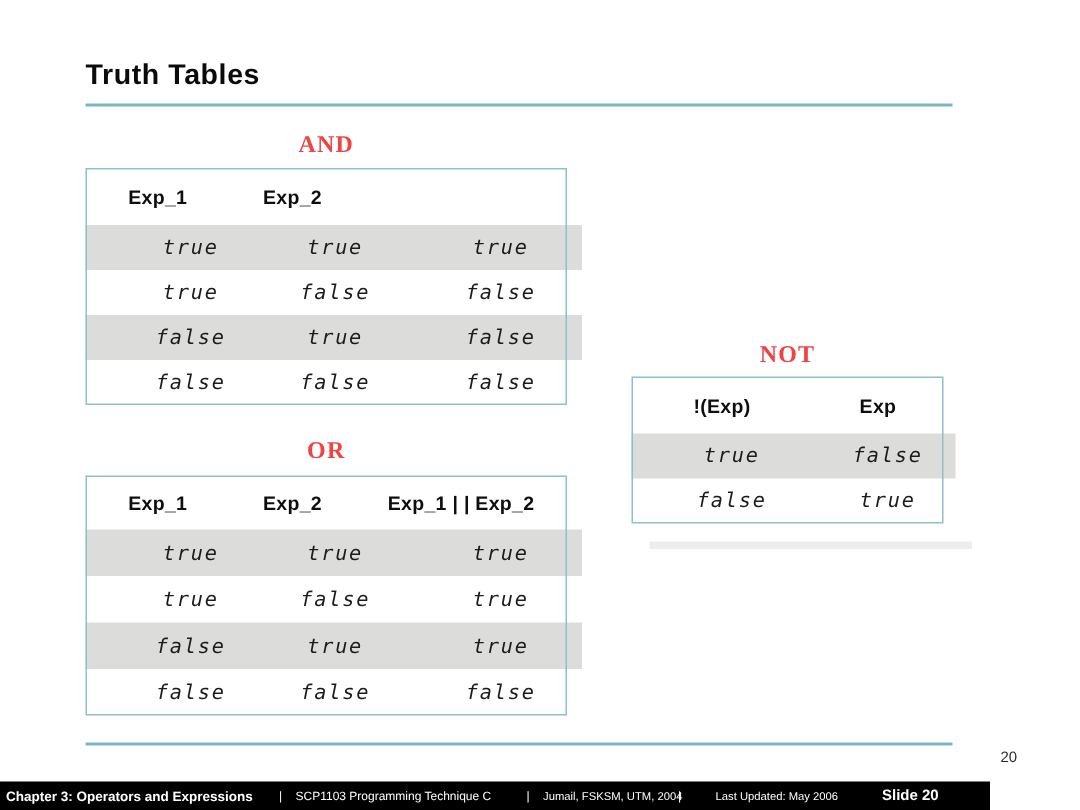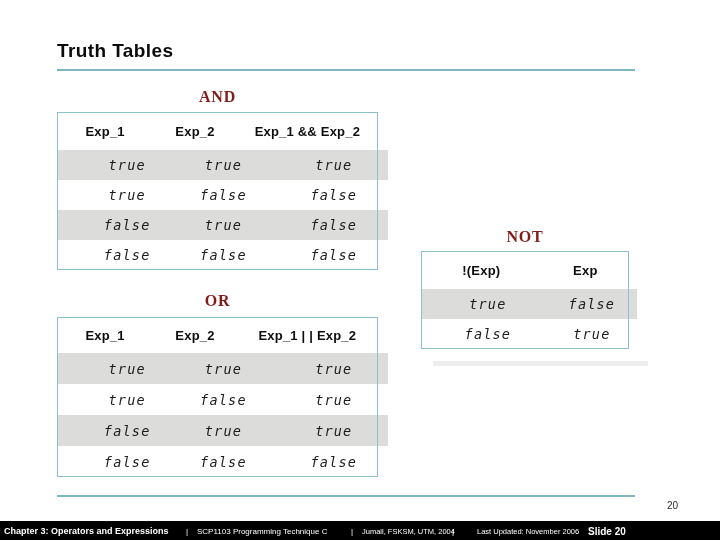--- a/index.html
+++ b/index.html
@@ -4,37 +4,37 @@
 <style>
   html,body{margin:0;padding:0;background:#fff;}
   .page{position:relative;width:720px;height:540px;background:#ffffff;overflow:hidden;
         font-family:"Liberation Sans",sans-serif;}
   .slide-title{position:absolute;left:57px;top:40px;font-size:19px;font-weight:bold;
         color:#0b0b0b;letter-spacing:0.4px;}
   .rule{position:absolute;height:2px;background:#7db6c1;}
   .rule-top{left:57px;top:69px;width:578px;}
   .rule-bottom{left:57px;top:495px;width:578px;}
   .tcaption{position:absolute;text-align:center;font-family:"Liberation Serif",serif;
-        font-weight:bold;font-size:16px;color:#7f1d1d;letter-spacing:0.8px;}
+        font-weight:bold;font-size:16px;color:#ef4444;letter-spacing:0.8px;}
   .ttable{position:absolute;}
   .stripe{position:absolute;left:0;background:#dcdcda;}
   .stripe-tail{right:-10px;}
   .stripe-tail-sm{right:-8px;}
   .tgrid{position:absolute;inset:0;border:1px solid #8cc0ca;pointer-events:none;}
   .trows{position:absolute;inset:0;display:flex;flex-direction:column;}
   .trow{display:flex;text-align:right;}
   .cell{display:flex;align-items:center;justify-content:center;}
   .wide .c1{width:30%;} .wide .c2{width:26%;} .wide .c3{width:44%;}
   .narrow .c1{width:42%;} .narrow .c2{width:58%;}
   .hcell{font-weight:bold;font-size:13px;color:#0e0e0e;letter-spacing:0.2px;}
   .vcell{font-family:"DejaVu Sans Mono",monospace;font-style:italic;font-size:13.5px;
         letter-spacing:1.2px;color:#1c1c1c;padding-left:40px;}
   .ghost-stripe{position:absolute;left:433px;top:361px;width:215px;height:5px;background:#ededed;}
   .page-num{position:absolute;left:667px;top:500px;font-size:10px;color:#2a2a2a;}
-  .footer{position:absolute;left:0;top:521px;width:720px;height:19px;background:#000;}
+  .footer{position:absolute;left:0;top:521px;width:660px;height:19px;background:#000;}
   .footer span{position:absolute;top:50%;transform:translateY(-50%);color:#fff;white-space:nowrap;}
   .f-chapter{left:4px;font-size:9px;font-weight:bold;}
   .f-sep1{left:186px;font-size:8px;}
   .f-course{left:197px;font-size:8px;}
   .f-sep2{left:351px;font-size:8px;}
   .f-authors{left:362px;font-size:7.5px;}
   .f-sep3{left:452px;font-size:8px;}
   .f-updated{left:477px;font-size:7.5px;}
   .f-slide{left:588px;font-size:10px;font-weight:bold;}
 </style>
@@ -48,21 +48,20 @@
 
   <div class="tcaption" style="left:57px;top:88px;width:321px;">AND</div>
   <div class="ttable wide" style="left:57px;top:112px;width:321px;height:158px;">
     <div class="stripe stripe-tail" style="top:38px;height:30px;"></div>
     <div class="stripe stripe-tail" style="top:98px;height:30px;"></div>
     <div class="tgrid"></div>
     <div class="trows">
       <div class="trow" style="height:38px;">
         <div class="cell hcell c1">Exp_1</div>
         <div class="cell hcell c2">Exp_2</div>
-        <div class="cell hcell c3">Exp_1 &amp;&amp; Exp_2</div>
       </div>
       <div class="trow" style="height:30px;">
         <div class="cell vcell c1">true</div>
         <div class="cell vcell c2">true</div>
         <div class="cell vcell c3">true</div>
       </div>
       <div class="trow" style="height:30px;">
         <div class="cell vcell c1">true</div>
         <div class="cell vcell c2">false</div>
         <div class="cell vcell c3">false</div>
@@ -138,17 +137,17 @@
   <div class="rule rule-bottom"></div>
   <div class="page-num">20</div>
 
   <div class="footer">
     <span class="f-chapter">Chapter 3: Operators and Expressions</span>
     <span class="f-sep1">|</span>
     <span class="f-course">SCP1103  Programming Technique C</span>
     <span class="f-sep2">|</span>
     <span class="f-authors">Jumail, FSKSM, UTM, 2004</span>
     <span class="f-sep3">|</span>
-    <span class="f-updated">Last Updated: November  2006</span>
+    <span class="f-updated">Last Updated: May  2006</span>
     <span class="f-slide">Slide 20</span>
   </div>
 
 </div>
 
 </body></html>

